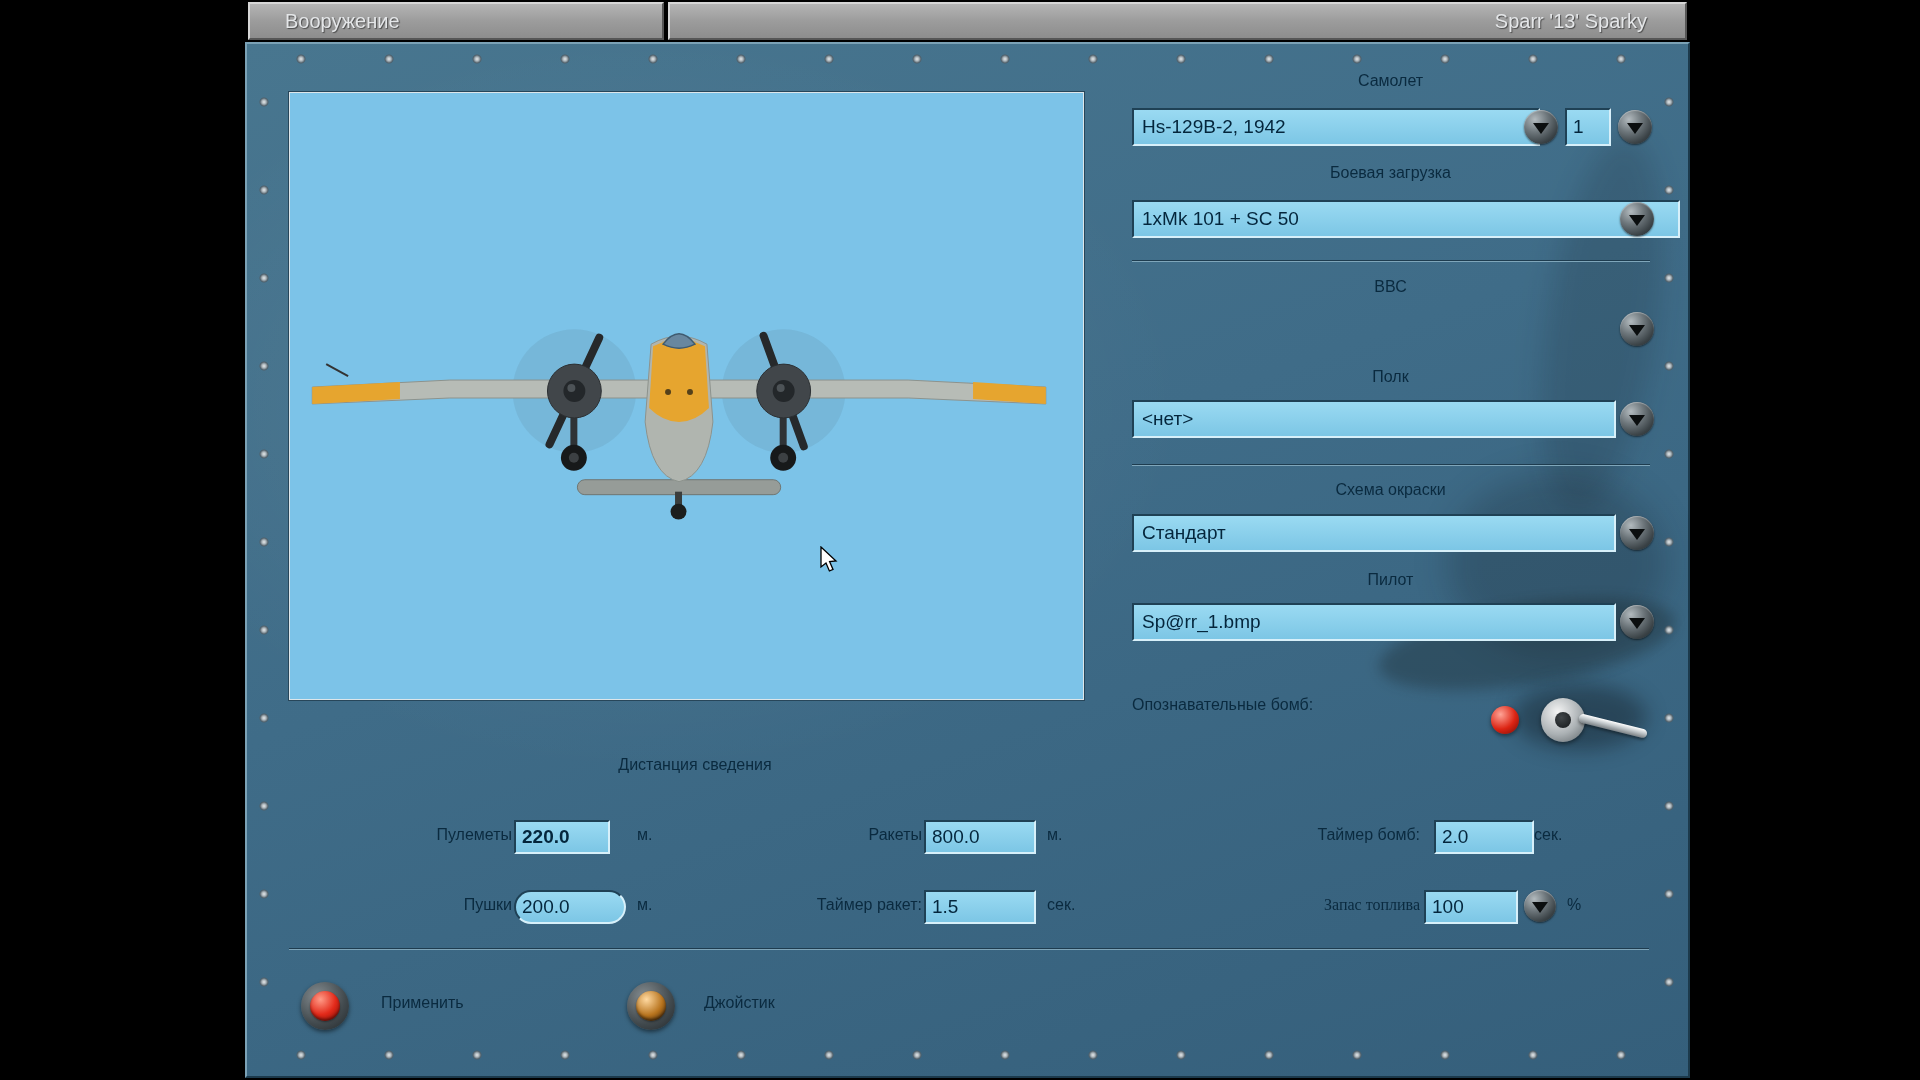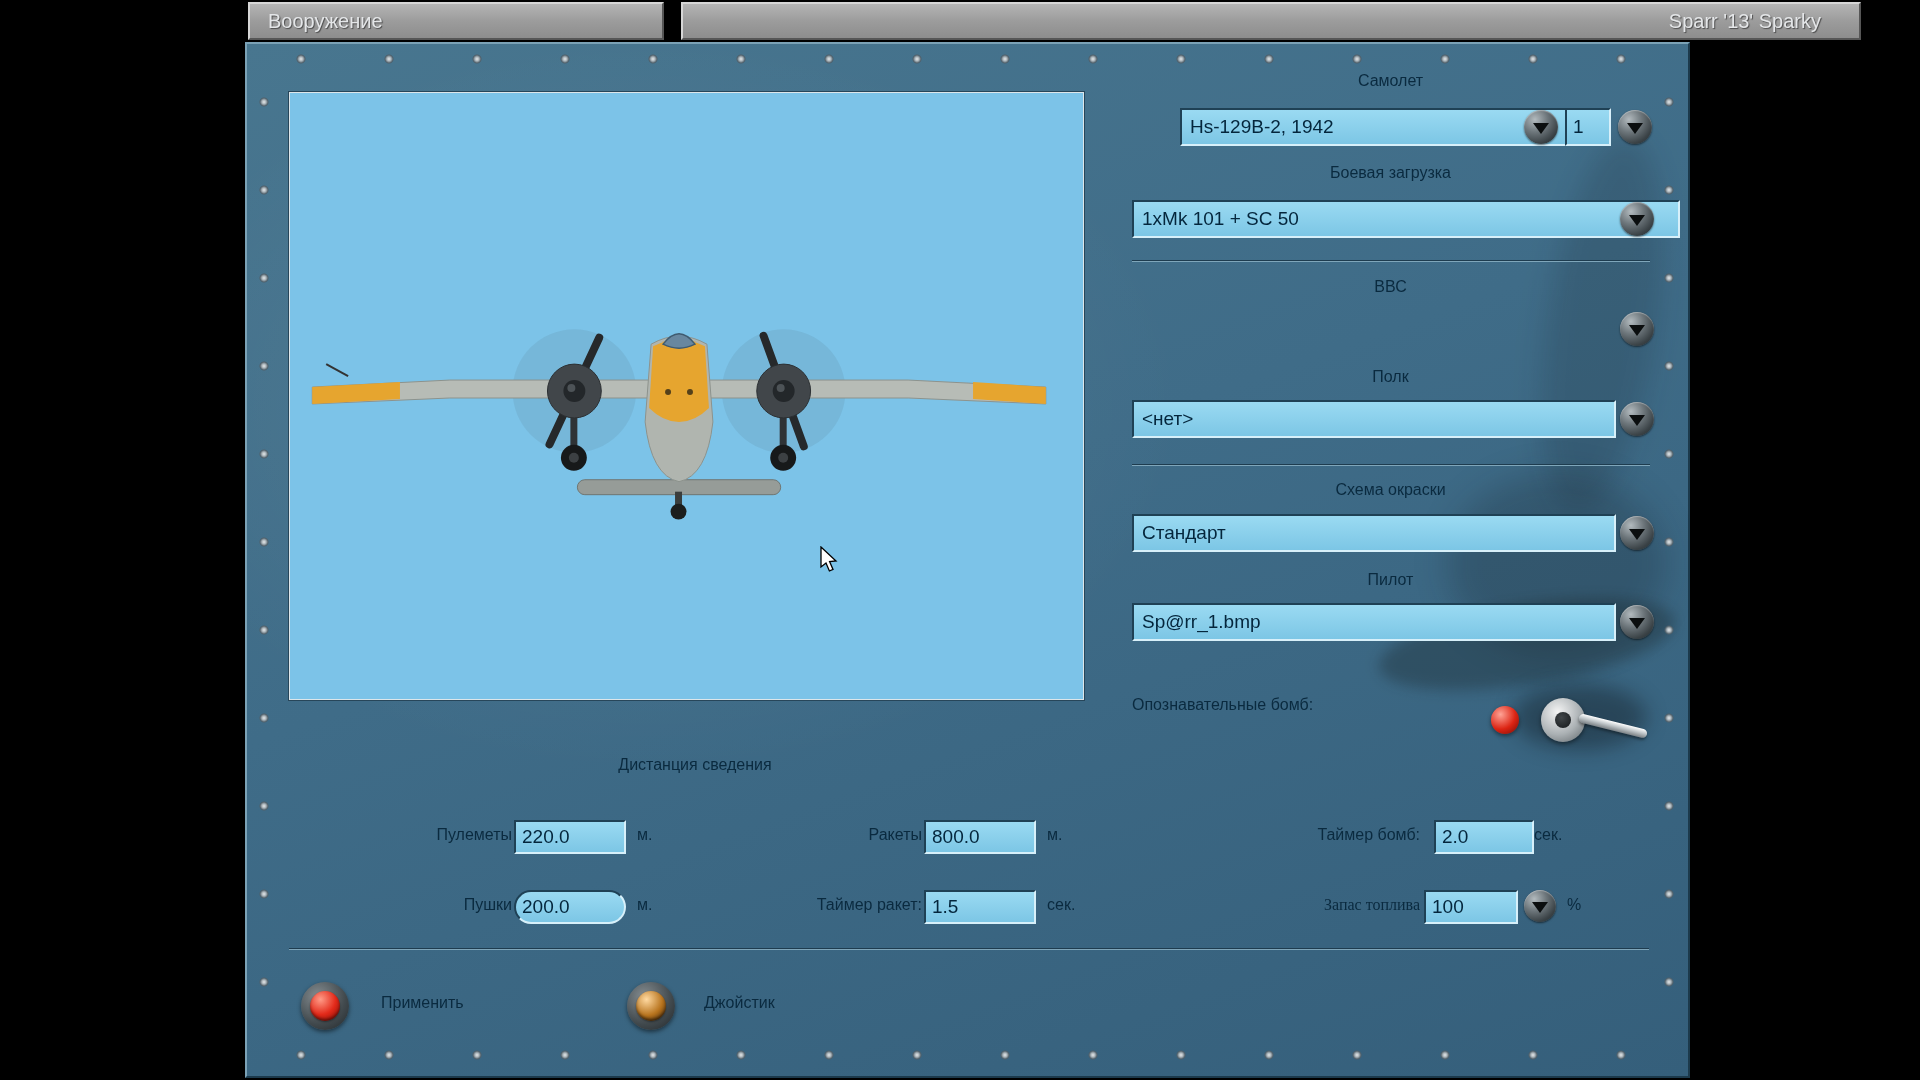--- a/index.html
+++ b/index.html
@@ -9,21 +9,21 @@
     overflow:hidden; font-family:"Liberation Sans", sans-serif;
   }
   
   .topbar { position:absolute; left:245px; top:0; width:1445px; height:42px; background:#000; }
   .graybtn {
     position:absolute; height:38px;
     background:linear-gradient(180deg,#b4b4b4 0%,#9c9c9c 50%,#8d8d8d 100%);
     border:2px solid; border-color:#d6d6d6 #565656 #565656 #d6d6d6;
     display:flex; align-items:center;
   }
-  .tab { padding-left:18px; }
+  .tab { padding-left:35px; }
   .namebar { justify-content:flex-end; padding-right:38px; }
   .tabtext { font-size:20px; color:#e4e6e8; text-shadow:1px 1px 1px #4c4c4c; }
   
   .panel {
     position:absolute; left:245px; top:42px; width:1445px; height:1036px;
     background:
       radial-gradient(900px 620px at 28% 35%, rgba(255,255,255,0.07), rgba(255,255,255,0) 60%),
       linear-gradient(160deg,#48768f 0%,#3f6c88 45%,#355f7b 100%);
     border:2px solid; border-color:#7ba2b6 #1c3a4c #1c3a4c #7ba2b6;
   }
@@ -102,21 +102,21 @@
 </style>
 </head>
 <body>
 
 <div class="stage">
 
   <div class="topbar">
     <div class="graybtn tab" style="left:3px;top:2px;width:416px;">
       <span class="tabtext">Вооружение</span>
     </div>
-    <div class="graybtn namebar" style="left:423px;top:2px;width:1180px;margin-left:13px;">
+    <div class="graybtn namebar" style="left:423px;top:2px;width:1019px;">
       <span class="tabtext">Sparr '13' Sparky</span>
     </div>
   </div>
 
   <div class="panel">
 
     <div class="art smoke1"></div>
     <div class="art smoke2"></div>
     <div class="art artplane"></div>
 
@@ -164,21 +164,21 @@
 
         <path d="M362 252 Q390 236 418 252 L424 330 Q418 384 390 390 Q362 384 356 330 Z" fill="#b0b5af" stroke="#8d938d" stroke-width="1"></path>
         <path d="M364 254 Q390 241 416 254 L420 316 Q406 330 390 330 Q374 330 360 316 Z" fill="#e6a52f"></path>
         <path d="M374 252 Q390 231 406 252 Q390 260 374 252 Z" fill="#68879f" stroke="#3f5b70" stroke-width="1.5"></path>
         <circle cx="379" cy="300" r="3" fill="#54401a"></circle>
         <circle cx="401" cy="300" r="3" fill="#54401a"></circle>
       </svg>
     </div>
 
     <div class="lbl c" style="left:885px;top:28px;width:517px;">Самолет</div>
-    <div class="sel" style="left:933px;top:64px;width:408px;">
+    <div class="sel" style="left:885px;top:64px;width:408px;">
       <span>Hs-129B-2, 1942</span>
     </div>
     <div class="arrow" style="left:1277px;top:66px;">
         <span class="tri"></span>
       </div>
     <input class="fld" style="left: 1318px; top: 64px; width: 46px;" value="1">
     <div class="arrow" style="left:1371px;top:66px;">
         <span class="tri"></span>
       </div>
 
@@ -227,21 +227,21 @@
     <div class="switch" style="left:1238px;top:636px;">
       <div class="sw-shadow"></div>
       <div class="sw-ball"></div>
       <div class="sw-disc"></div>
       <div class="sw-rod"></div>
     </div>
 
     <div class="lbl c" style="left:192px;top:712px;width:512px;">Дистанция сведения</div>
 
     <div class="lbl r" style="left:103px;top:782px;width:162px;">Пулеметы</div>
-    <input class="fld small" style="left: 267px; top: 776px; width: 112px;" value="220.0">
+    <input class="fld small" style="left: 267px; top: 776px; width: 96px; font-weight: bold;" value="220.0">
     <div class="lbl" style="left:390px;top:782px;">м.</div>
 
     <div class="lbl r" style="left:513px;top:782px;width:162px;">Ракеты</div>
     <input class="fld small" style="left: 677px; top: 776px; width: 112px;" value="800.0">
     <div class="lbl" style="left:800px;top:782px;">м.</div>
 
     <div class="lbl r" style="left:1005px;top:782px;width:168px;">Таймер бомб:</div>
     <input class="fld small" style="left: 1177px; top: 776px; width: 100px; margin-left: 10px;" value="2.0">
     <div class="lbl" style="left:1287px;top:782px;">сек.</div>
 

